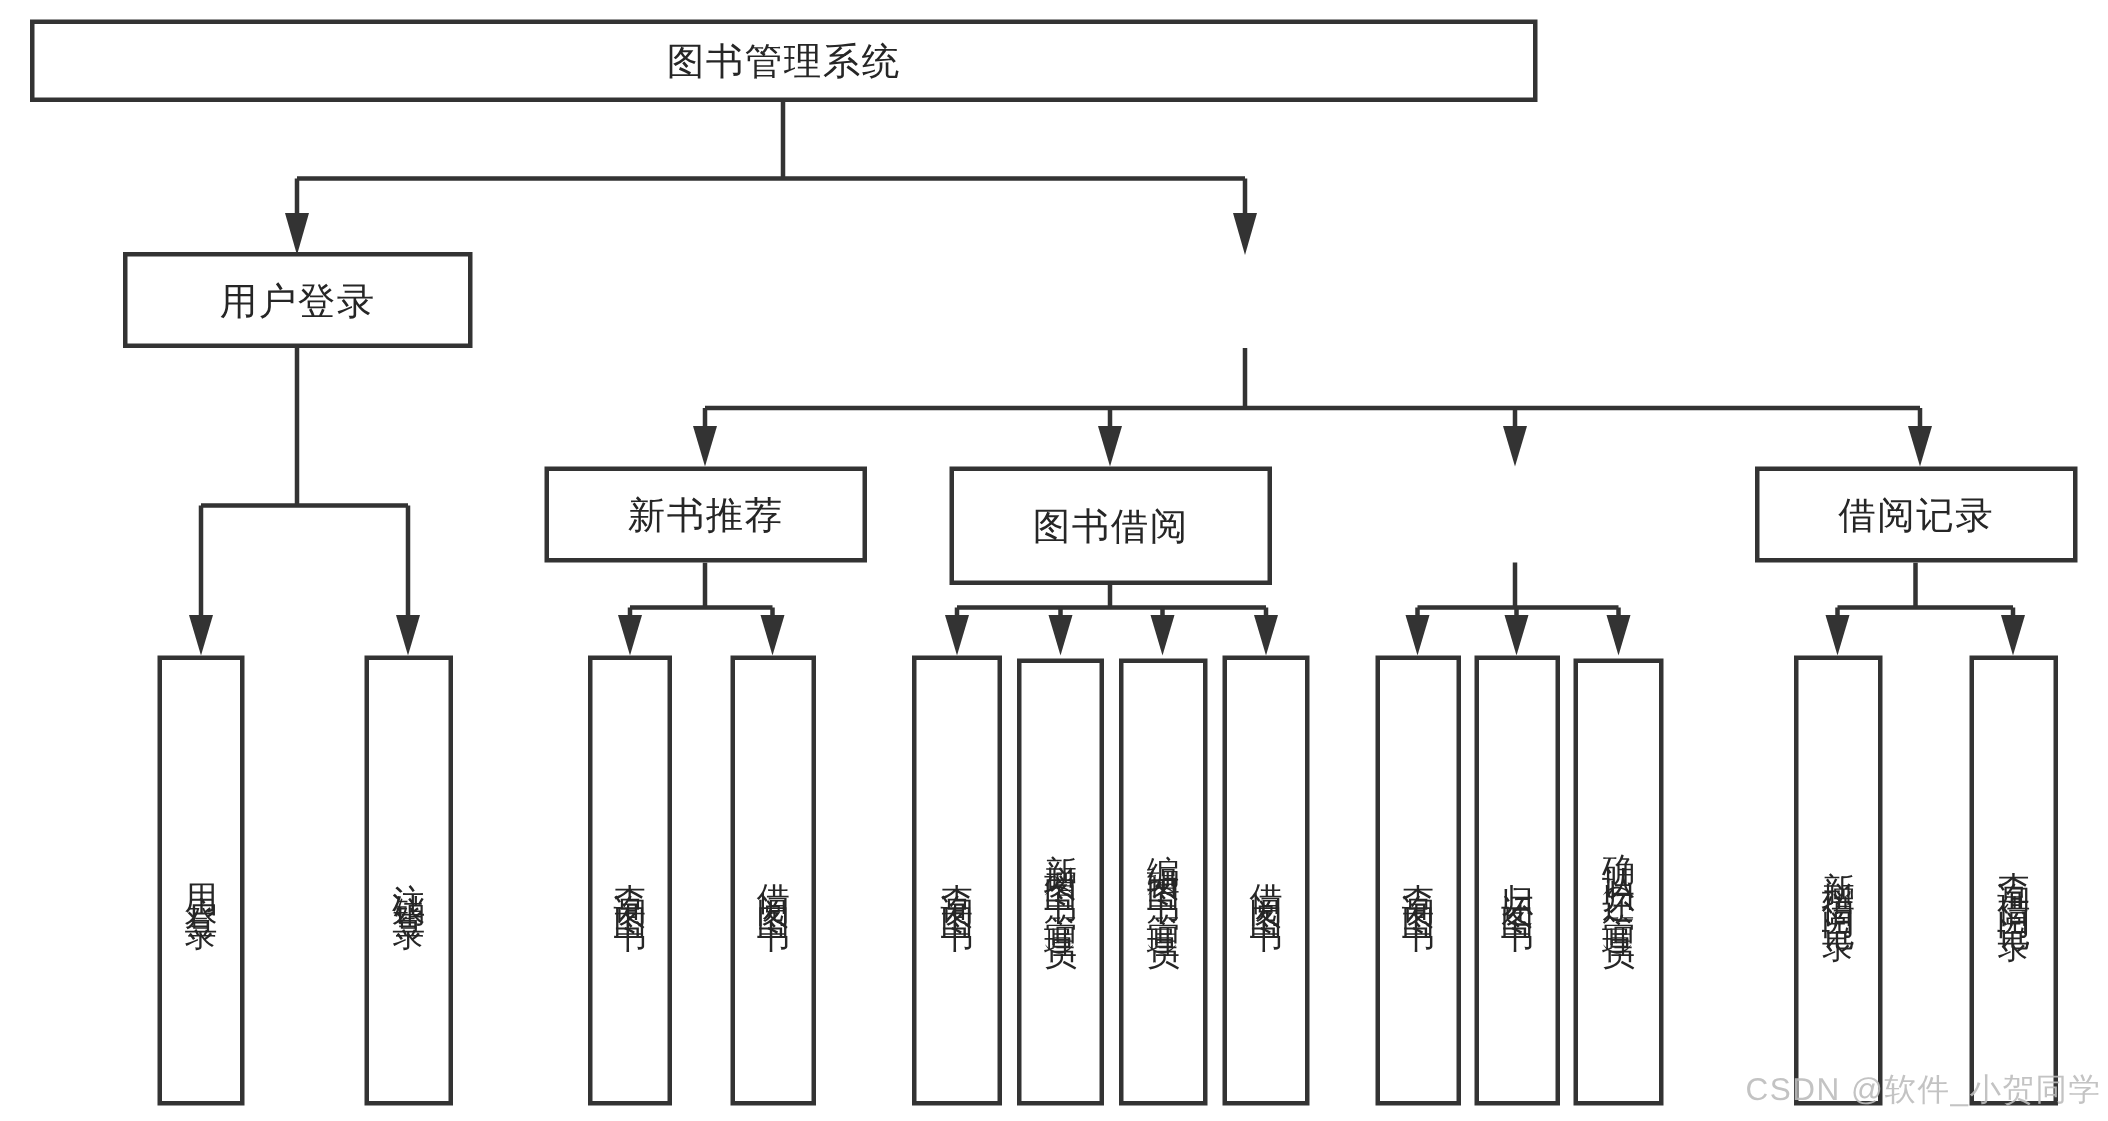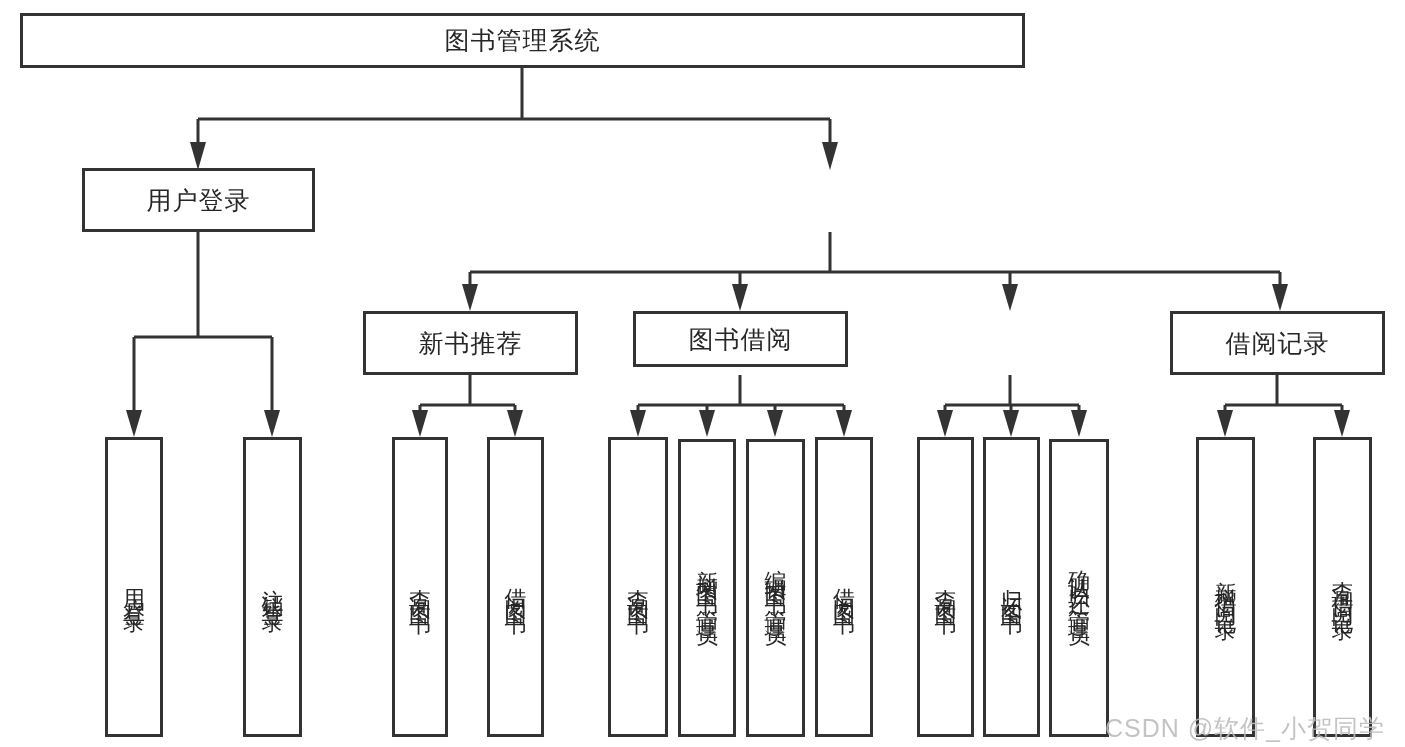--- a/index.html
+++ b/index.html
@@ -29,22 +29,22 @@
   }
   .leaf .vtext{
     writing-mode:vertical-rl;
     text-orientation:mixed;
     letter-spacing:8px;
     line-height:1;
     white-space:nowrap;
   }
   .watermark{
     position:absolute;
-    top:712px;right:20px;
-    font-size:25px;
+    top:712px;right:4px;
+    font-size:21px;
     color:rgba(188,188,188,0.9);
     letter-spacing:1px;
     z-index:5;
     white-space:nowrap;
   }
 </style>
 </head>
 <body>
 
 <div class="canvas">
@@ -87,21 +87,21 @@
       <polygon points="1217,410 1233,410 1225,437"></polygon>
       <polygon points="1334,410 1350,410 1342,437"></polygon>
     </g>
   </svg>
 
   <div class="node" style="left:20px;top:13px;width:1005px;height:55px;">图书管理系统</div>
 
   <div class="node" style="left:82px;top:168px;width:233px;height:64px;">用户登录</div>
 
   <div class="node" style="left:363px;top:311px;width:215px;height:64px;">新书推荐</div>
-  <div class="node" style="left:633px;top:311px;width:215px;height:56px;">图书借阅</div>
+  <div class="node" style="left:633px;top:311px;width:215px;height:79px;">图书借阅</div>
   <div class="node" style="left:1170px;top:311px;width:215px;height:64px;">借阅记录</div>
 
   <div class="node leaf" style="left:105px;top:437px;width:58px;height:300px;">
     <span class="vtext">用户登录</span>
   </div>
   <div class="node leaf" style="left:243px;top:437px;width:59px;height:300px;">
     <span class="vtext">注销登录</span>
   </div>
 
   <div class="node leaf" style="left:392px;top:437px;width:56px;height:300px;">

